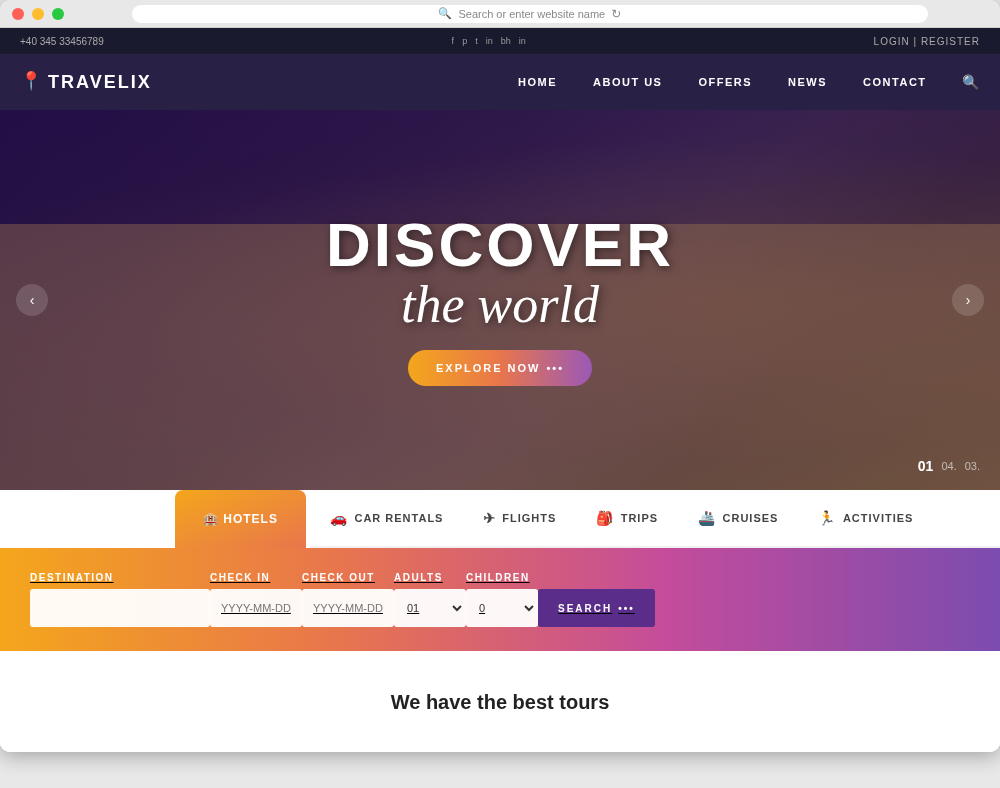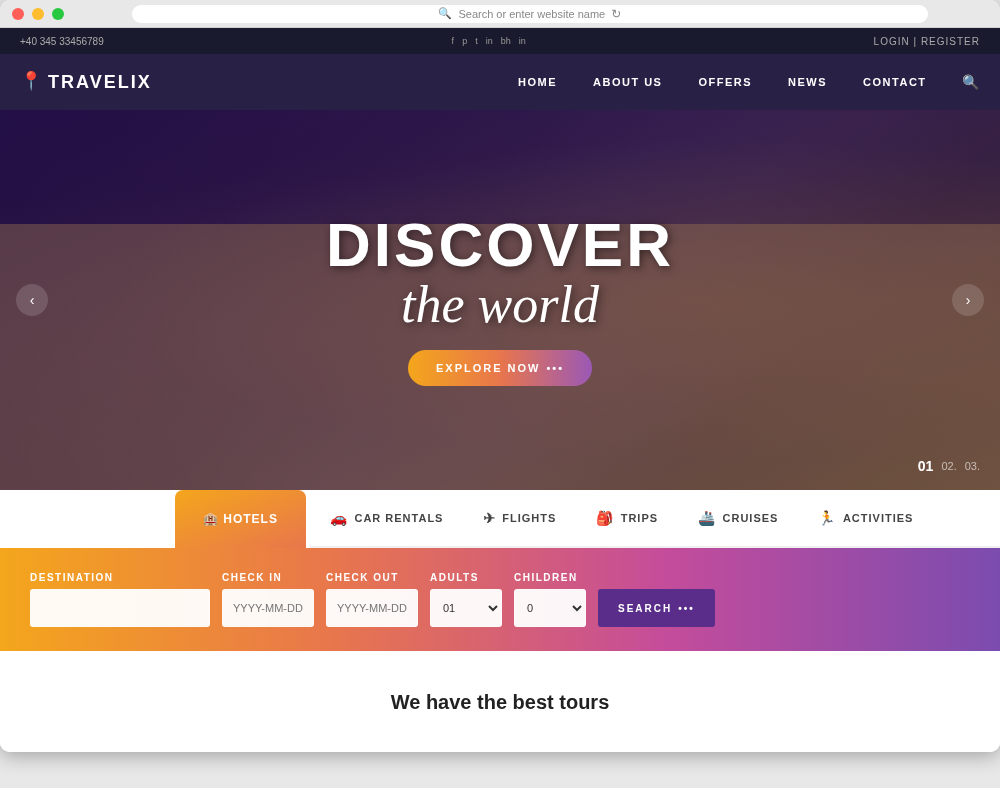--- a/index.html
+++ b/index.html
@@ -253,21 +253,21 @@
       color: #444;
     }
     .tab-icon { font-size: 14px; }
 
     
     .search-section {
       background: linear-gradient(to right, #f4a61c, #e8764c, #c44c9b, #7b4caf);
       padding: 24px 30px;
       display: flex;
       align-items: flex-start;
-      gap: 12px;
+      text-decoration: underline;
     }
     .form-group {
       display: flex;
       flex-direction: column;
       gap: 6px;
     }
     .form-label {
       color: white;
       font-size: 10px;
       letter-spacing: 1.5px;
@@ -397,21 +397,21 @@
           <span>•••</span>
         </button>
       </div>
 
       <div class="hero-arrow-right">
         <span>›</span>
       </div>
 
       <div class="slide-indicators">
         <span class="slide-num-active">01</span>
-        <span class="slide-num">02.</span>
+        <span class="slide-num">04.</span>
         <span class="slide-num">03.</span>
       </div>
     </div>
 
     <div class="tabs-section">
       <div class="tab-hotels">
         <span>🏨&nbsp;</span>
         <span>HOTELS</span>
       </div>
       <div class="tabs-right">

